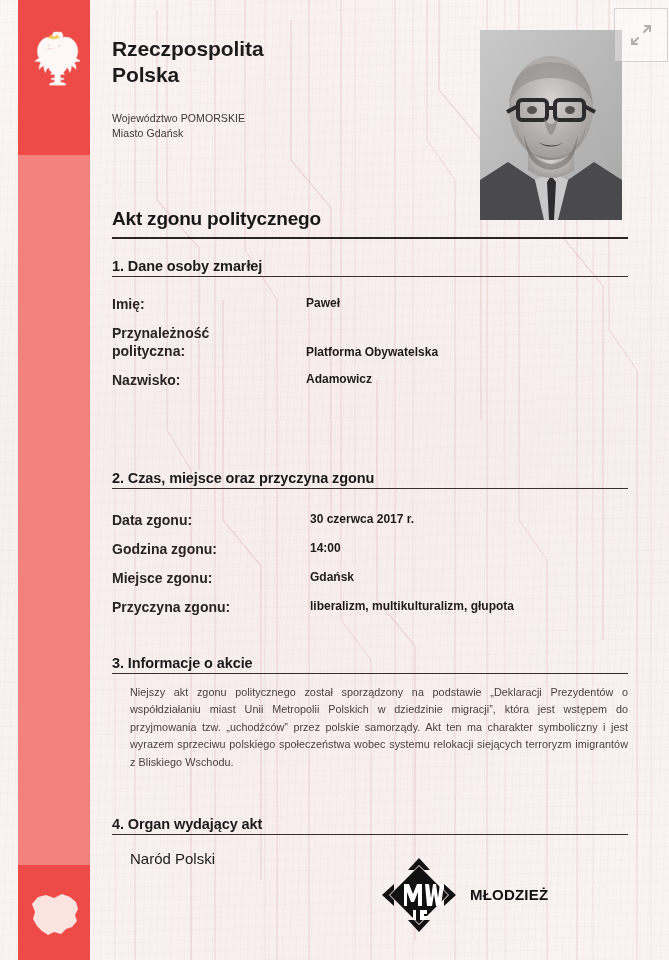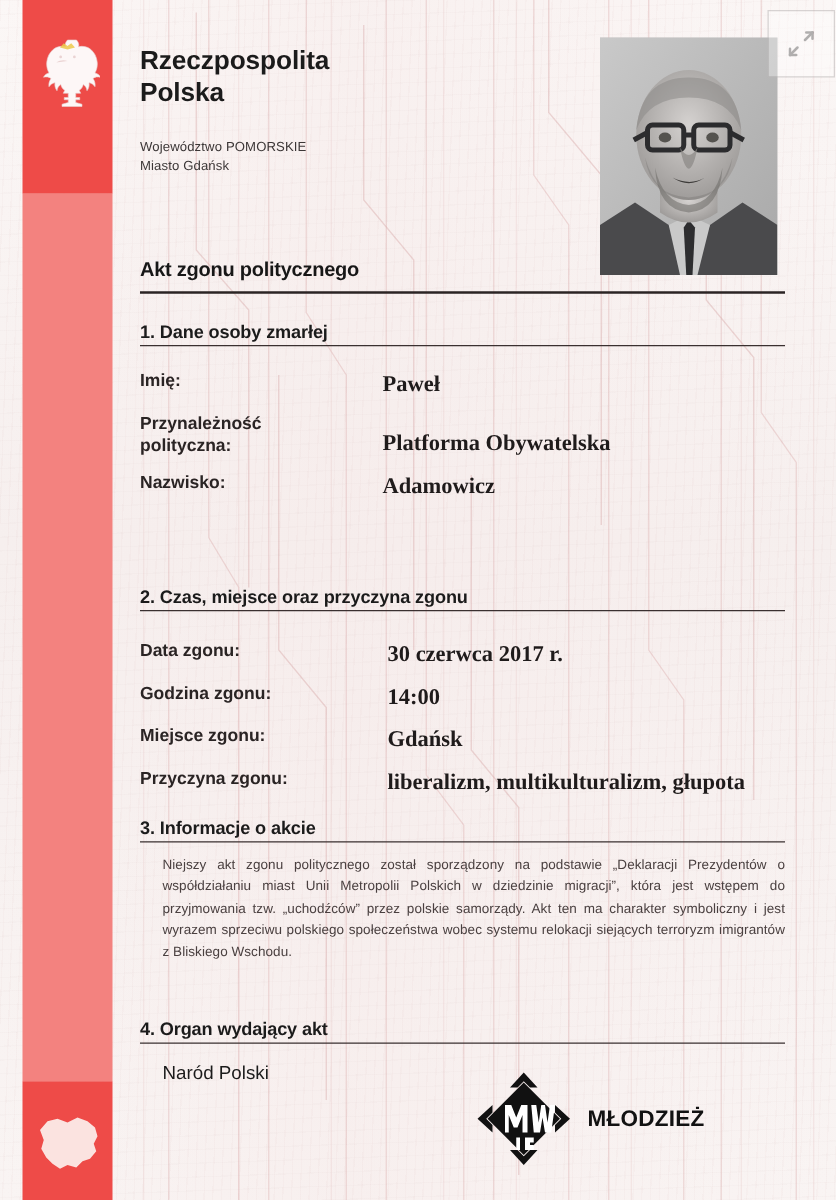--- a/index.html
+++ b/index.html
@@ -132,21 +132,21 @@
     align-items: center;
     justify-content: center;
   }
   .expand-btn svg { width: 24px; height: 24px; opacity: 0.42; }
 
   .doc-title {
     position: absolute;
     left: 0;
     top: 208px;
     width: 516px;
-    font-size: 16px;
+    font-size: 19px;
     font-weight: 700;
     color: #171717;
     letter-spacing: -0.2px;
     padding-bottom: 7px;
     border-bottom: 2px solid #2b2424;
   }
 
   .section-head {
     position: absolute;
     left: 0;
@@ -176,25 +176,24 @@
     width: 184px;
     padding-right: 10px;
     font-size: 14px;
     font-weight: 600;
     color: #2a2424;
     line-height: 1.28;
     white-space: pre-line;
   }
   .field-value {
     flex: 1;
-    font-size: 18px;
+    font-size: 12px;
     font-weight: 600;
     color: #1f1b1b;
     line-height: 1.28;
-    font-family: Liberation Serif, serif;
   }
   #fields2 .field-label { width: 188px; }
 
   .info-para {
     position: absolute;
     left: 18px;
     top: 684px;
     width: 498px;
     font-size: 10.8px;
     color: #4a4040;
@@ -216,21 +215,21 @@
     position: absolute;
     left: 268px;
     top: 856px;
     display: flex;
     align-items: center;
     gap: 12px;
   }
   .mw-mark { width: 78px; height: 78px; }
   .mw-mark svg { display:block; width:100%; height:100%; }
   .mw-text {
-    font-size: 18px;
+    font-size: 15px;
     font-weight: 700;
     color: #121212;
     line-height: 1.14;
     letter-spacing: 0.2px;
   }
 </style>
 </head>
 <body>
 
 <div class="page">

